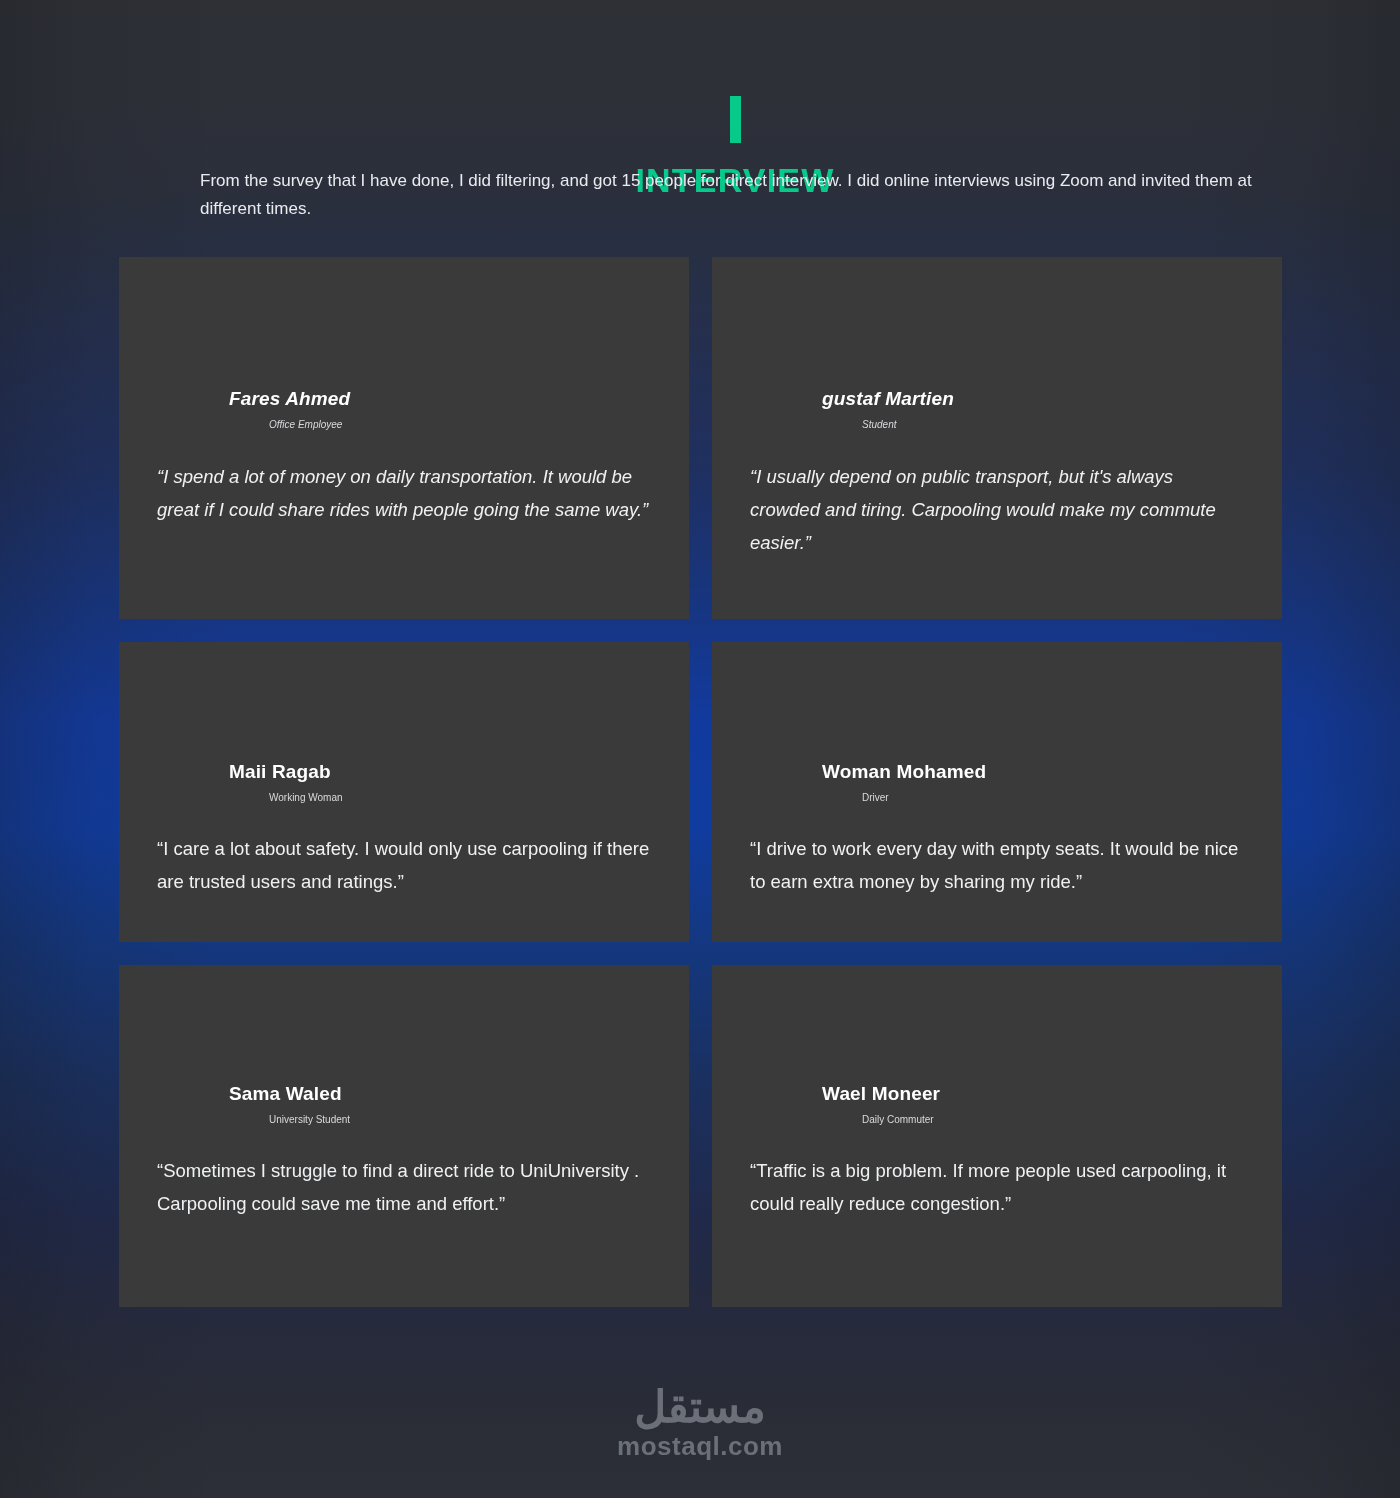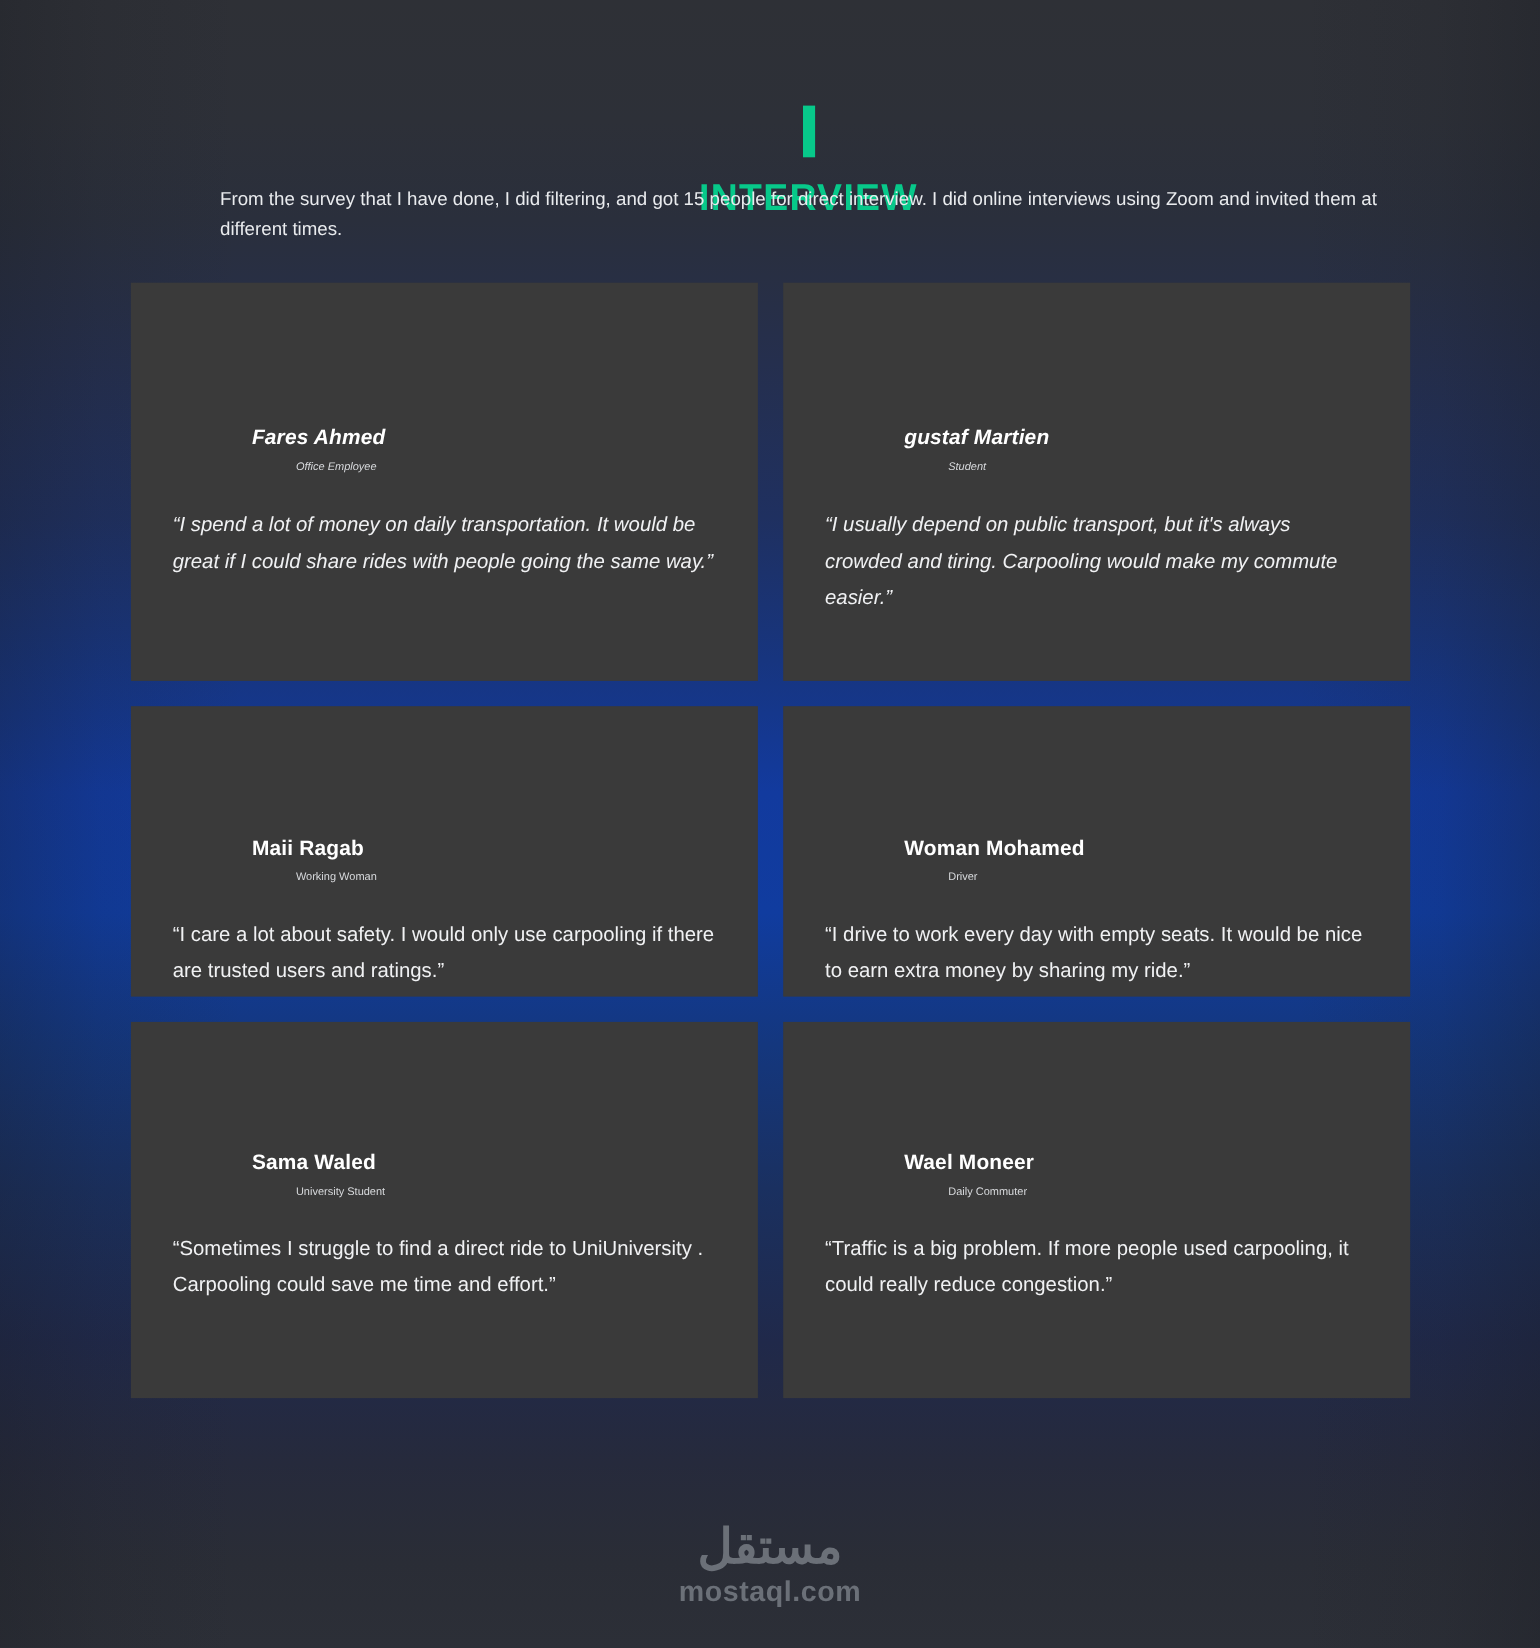--- a/index.html
+++ b/index.html
@@ -119,21 +119,21 @@
 
   .card {
     background: #3a3a3a;
     position: relative;
     display: flex;
     flex-direction: column;
     padding: 0 38px;
   }
 
   .card.row1 { height: 362px; font-style: italic; }
-  .card.row2 { height: 264px; }
+  .card.row2 { height: 300px; }
   .card.row3 { height: 342px; }
 
   .card-avatar-space {
     height: 130px;
     flex: 0 0 auto;
   }
   .card.row2 .card-avatar-space { height: 118px; }
   .card.row3 .card-avatar-space { height: 117px; }
 
   .person-name {

